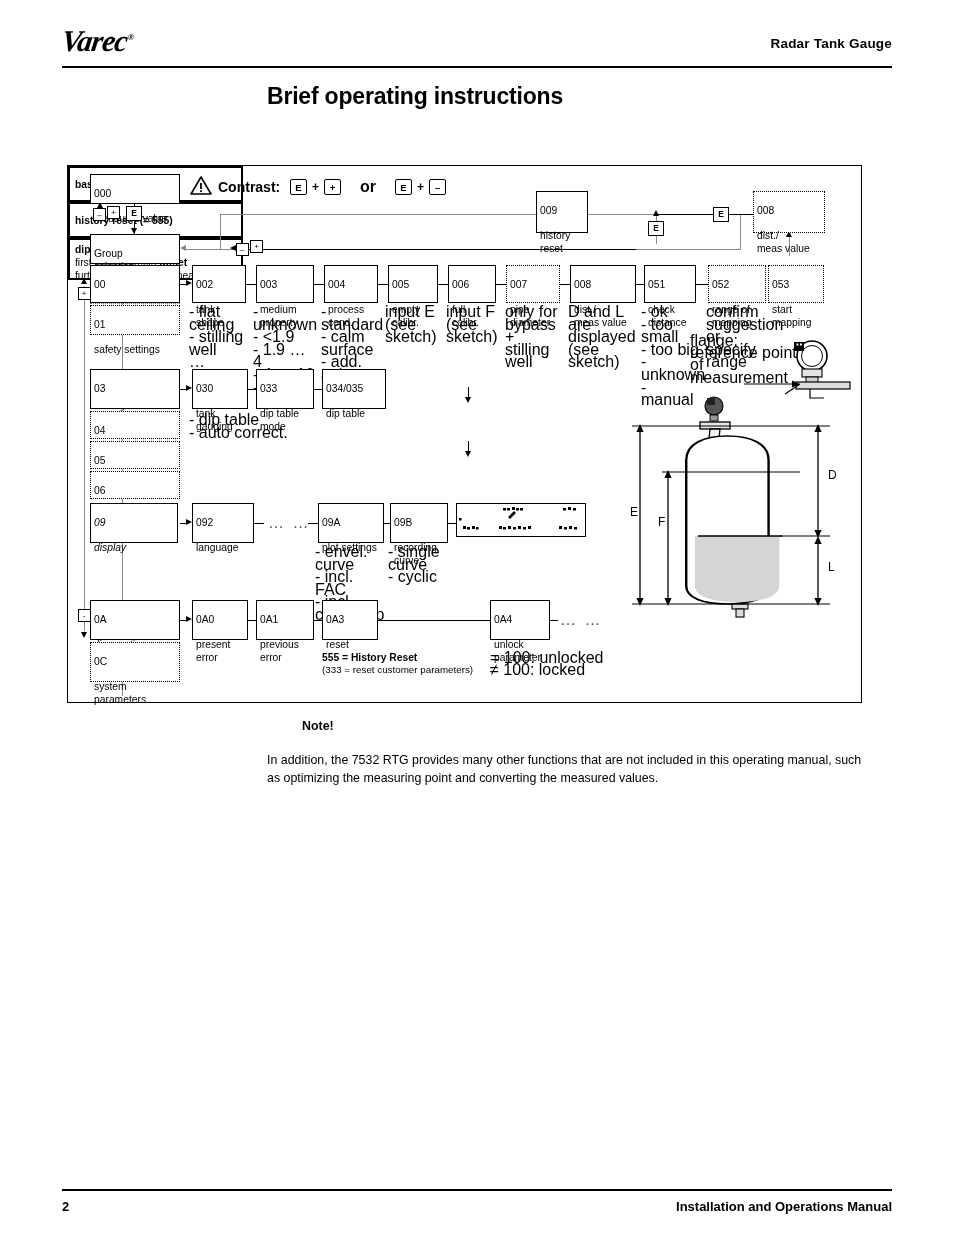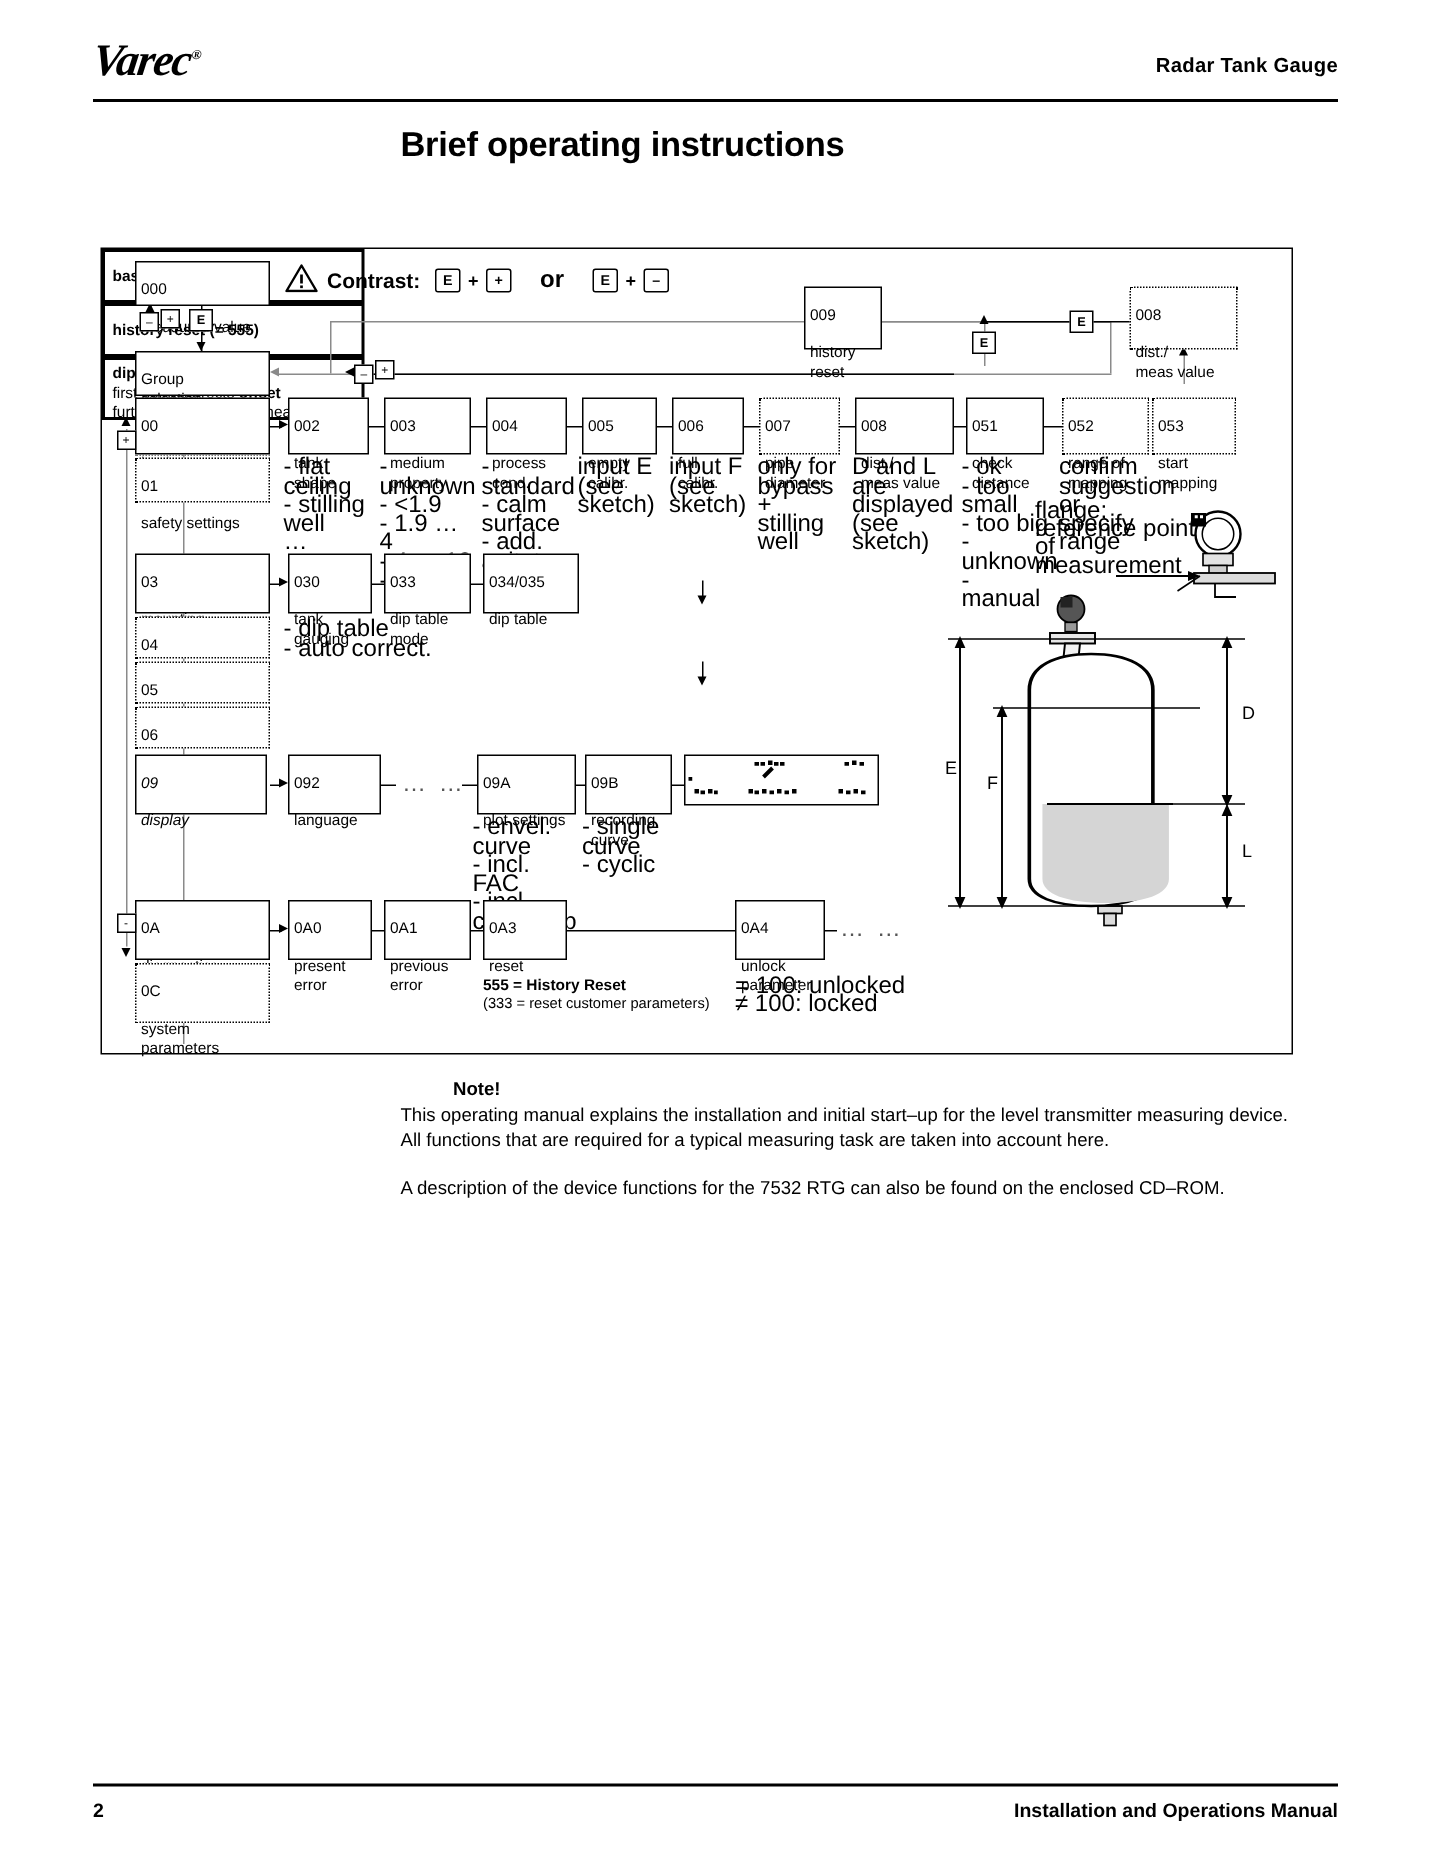--- a/index.html
+++ b/index.html
@@ -533,20 +533,20 @@
     <div class="tx" style="left:30px; top:180px; font-size:12px;">F</div>
     <div class="tx" style="left:200px; top:133px; font-size:12px;">D</div>
     <div class="tx" style="left:200px; top:225px; font-size:12px;">L</div>
   </div>
 
 </div>
 
 <div id="note">
   <p>
     <span class="b">Note!</span><br>
-    <span>This operating manual explains the installation and initial start–up for the level transmitter measuring device. All functions that are required for a typical measuring task are taken into account here.</span><br>
+    <br>
+    <span>In addition, the 7532 RTG provides many other functions that are not included in this operating manual, such as optimizing the measuring point and converting the measured values.</span>
   </p>
-  <p>A description of the device functions for the 7532 RTG can also be found on the enclosed CD–ROM.</p>
 </div>
 
 <div id="footer-rule"></div>
 <div id="footer-page">2</div>
 <div id="footer-title">Installation and Operations Manual</div>
 
 </body></html>

